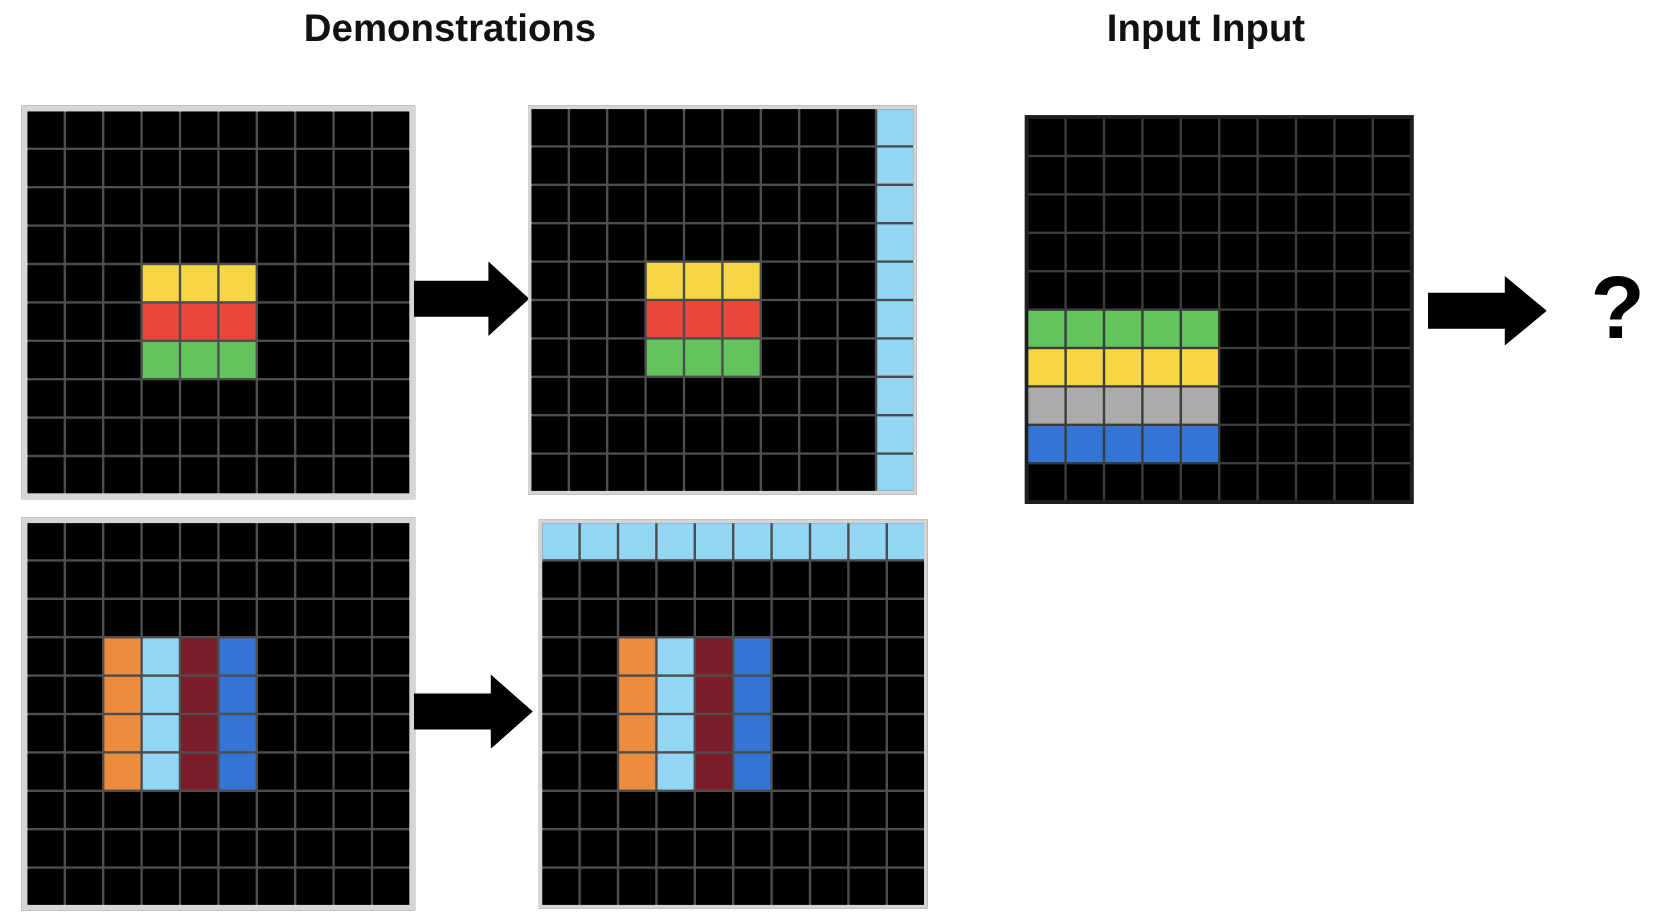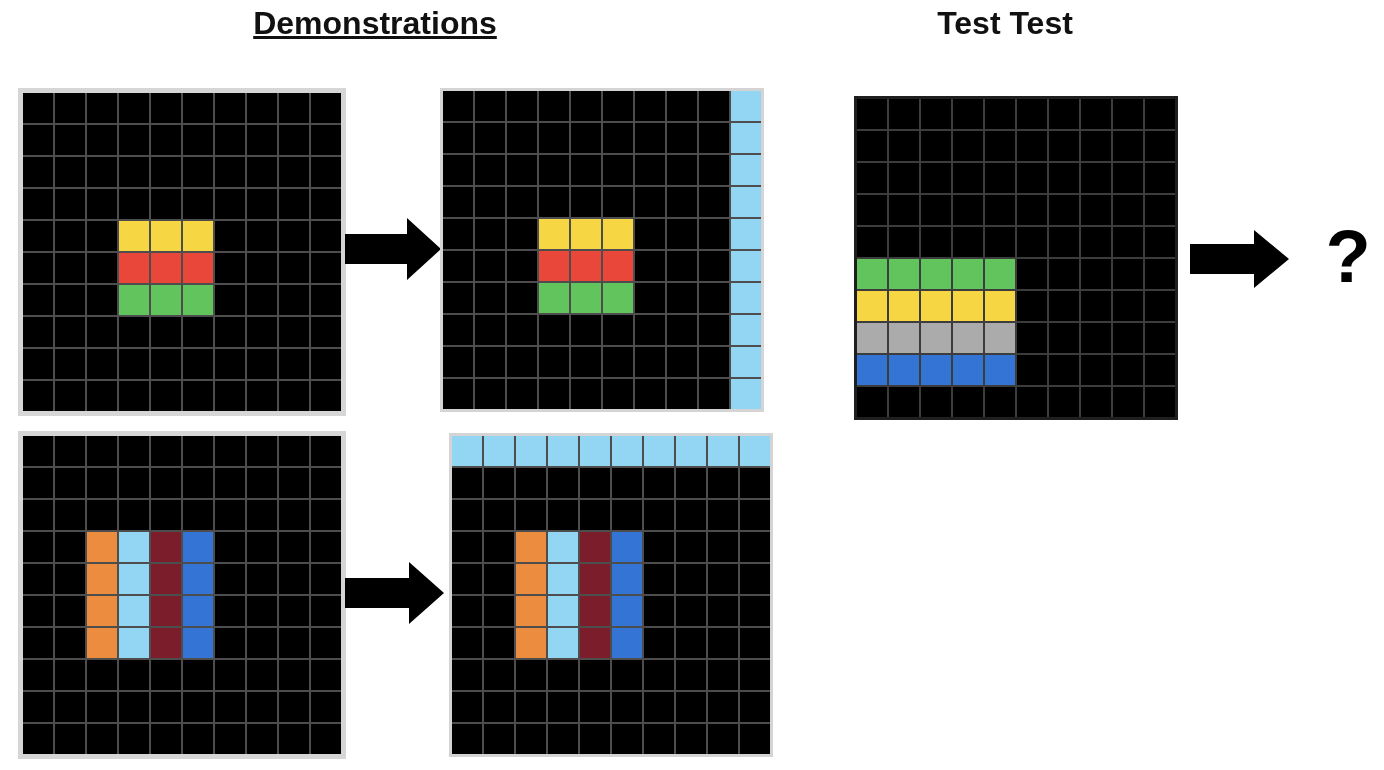--- a/index.html
+++ b/index.html
@@ -4,21 +4,21 @@
 <style>
   html,body{margin:0;padding:0;}
   body{
     width:1384px;height:770px;position:relative;background:#ffffff;
     font-family:"Liberation Sans","DejaVu Sans",sans-serif;overflow:hidden;
   }
   .title{
     position:absolute;top:0;height:46px;line-height:46px;
     font-size:32px;font-weight:bold;color:#111;text-align:center;
   }
-  #title-demos{left:0;width:750px;text-decoration:underline;}
+  #title-demos{left:0;width:750px;}
   #title-test{left:845px;width:320px;}
   .grid{
     position:absolute;display:grid;
     grid-template-columns:repeat(10,30px);
     grid-template-rows:repeat(10,30px);
     gap:2px;background:#4d4d4d;
   }
   .frame-thick{border:5px solid #d6d6d6;}
   .frame-thin{border:3px solid #d4d4d4;}
   .frame-dark{border:3px solid #1f1f1f;background:#3c3c3c;}
@@ -35,21 +35,21 @@
   #question-mark{
     position:absolute;left:1308px;top:212px;width:80px;height:90px;
     font-size:74px;font-weight:bold;color:#000;text-align:center;line-height:90px;
   }
 </style>
 </head>
 <body>
 
 <div class="title" id="title-demos">Demonstrations</div>
 
-<div class="title" id="title-test">Test Test</div>
+<div class="title" id="title-test">Input Input</div>
 
 <div class="grid frame-thick" id="grid-demo1-input">
     <div class="cell" style="background: rgb(0, 0, 0);"></div>
     <div class="cell" style="background: rgb(0, 0, 0);"></div>
     <div class="cell" style="background: rgb(0, 0, 0);"></div>
     <div class="cell" style="background: rgb(0, 0, 0);"></div>
     <div class="cell" style="background: rgb(0, 0, 0);"></div>
     <div class="cell" style="background: rgb(0, 0, 0);"></div>
     <div class="cell" style="background: rgb(0, 0, 0);"></div>
     <div class="cell" style="background: rgb(0, 0, 0);"></div>

